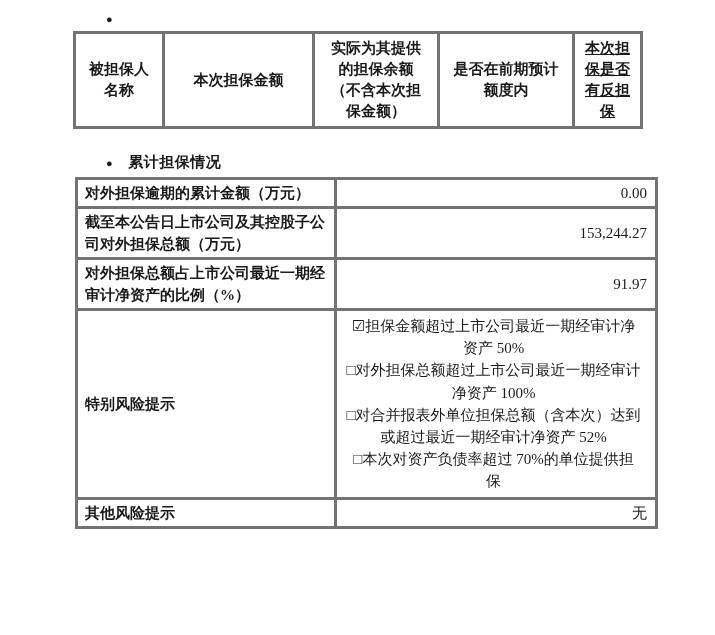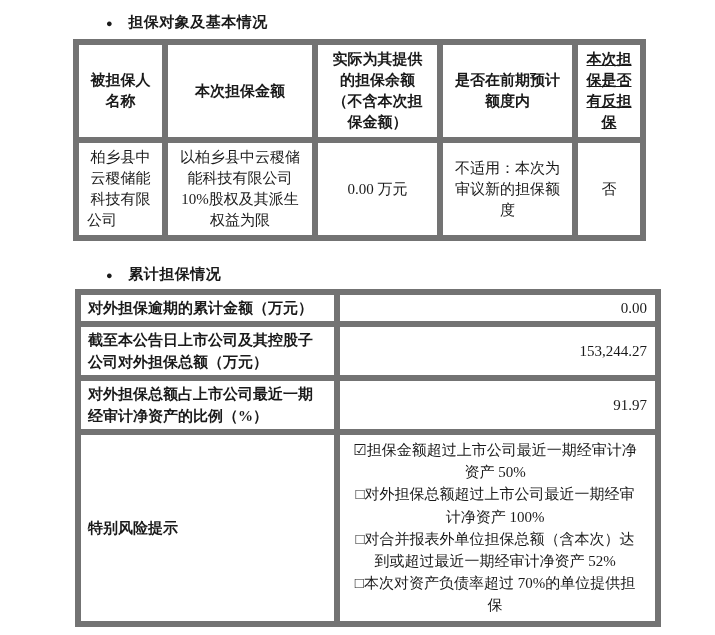--- a/index.html
+++ b/index.html
@@ -12,21 +12,21 @@
     display:flex;align-items:center;gap:15px;
     font-weight:bold;font-size:15px;letter-spacing:.5px;
   }
   .bullet{font-size:11px;line-height:1;transform:translateY(1px);}
   #s1-title{margin:13px 0 0 106px;}
   #s2-title{margin:24px 0 0 106px;}
 
   table{border-collapse:collapse;table-layout:fixed;background:#fff;}
   #t1{margin:7px 0 0 73px;width:567px;border:2px solid #2f2f2f;}
   #t2{margin:5px 0 0 75px;width:580px;border:2px solid #2f2f2f;}
-  td{border:6px solid #737373;font-size:15px;vertical-align:middle;}
+  td{border:3px solid #737373;font-size:15px;vertical-align:middle;}
 
   
   #t1 td{text-align:center;line-height:21px;padding:4px 5px;}
   #t1 tr.hdr{height:86px;}
   #t1 tr.dat{height:81px;}
   #t1 tr.hdr td{font-weight:bold;}
   .cw{display:inline-block;vertical-align:middle;}
   .w-c1h{max-width:64px;}
   .w-c3h{max-width:102px;}
   .w-c4h{max-width:108px;}
@@ -49,45 +49,37 @@
   #t2 tr.r5{height:28px;}
   .risk-cell{padding:4px 14px 4px 9px !important;vertical-align:middle;text-align:center;}
   .risk-item{line-height:22.2px;}
   .cb{display:inline;}
 </style>
 </head>
 <body>
 
 <div class="section-title" id="s1-title">
   <span class="bullet">●</span>
-  <span>担保对象及基本情况</span>
 </div>
 
 <table id="t1">
   <colgroup>
     <col style="width:89px">
       <col style="width:150px">
       <col style="width:125px">
     <col style="width:135px">
       <col style="width:68px">
   </colgroup>
   <tbody>
       <tr class="hdr">
     <td><span class="cw w-c1h">被担保人名称</span></td>
     <td><span class="cw">本次担保金额</span></td>
     <td><span class="cw w-c3h">实际为其提供的担保余额（不含本次担保金额）</span></td>
     <td><span class="cw w-c4h">是否在前期预计额度内</span></td>
     <td><span class="cw w-c5h">本次担保是否有反担保</span></td>
-  </tr>
-  <tr class="dat">
-    <td class="justify-cjk">柏乡县中云稷储能科技有限公司</td>
-    <td><span class="cw w-c2d">以柏乡县中云稷储能科技有限公司10%股权及其派生权益为限</span></td>
-    <td>0.00 万元</td>
-    <td><span class="cw w-c4d">不适用：本次为审议新的担保额度</span></td>
-    <td>否</td>
   </tr>
 </tbody>
   </table>
 
 <div class="section-title" id="s2-title">
   <span class="bullet">●</span>
   <span>累计担保情况</span>
 </div>
 
 <table id="t2">
@@ -110,14 +102,18 @@
   </tr>
   <tr class="r4">
     <td class="label-cell">特别风险提示</td>
     <td class="risk-cell">
       <div class="risk-item"><span class="cb">☑</span><span>担保金额超过上市公司最近一期经审计净资产 50%</span></div>
       <div class="risk-item"><span class="cb">□</span><span>对外担保总额超过上市公司最近一期经审计净资产 100%</span></div>
       <div class="risk-item"><span class="cb">□</span><span>对合并报表外单位担保总额（含本次）达到或超过最近一期经审计净资产 52%</span></div>
       <div class="risk-item"><span class="cb">□</span><span>本次对资产负债率超过 70%的单位提供担保</span></div>
     </td>
   </tr>
+  <tr class="r5">
+    <td class="label-cell">其他风险提示</td>
+    <td class="value-cell">无</td>
+  </tr>
 </tbody>
   </table>
 
 </body></html>

